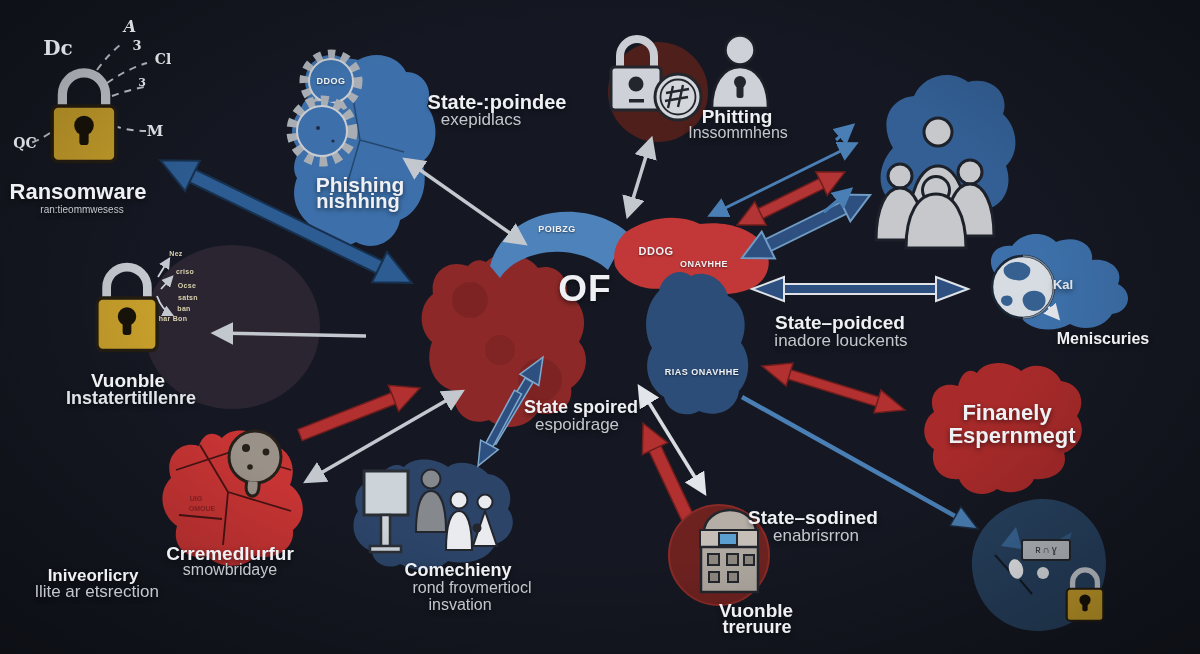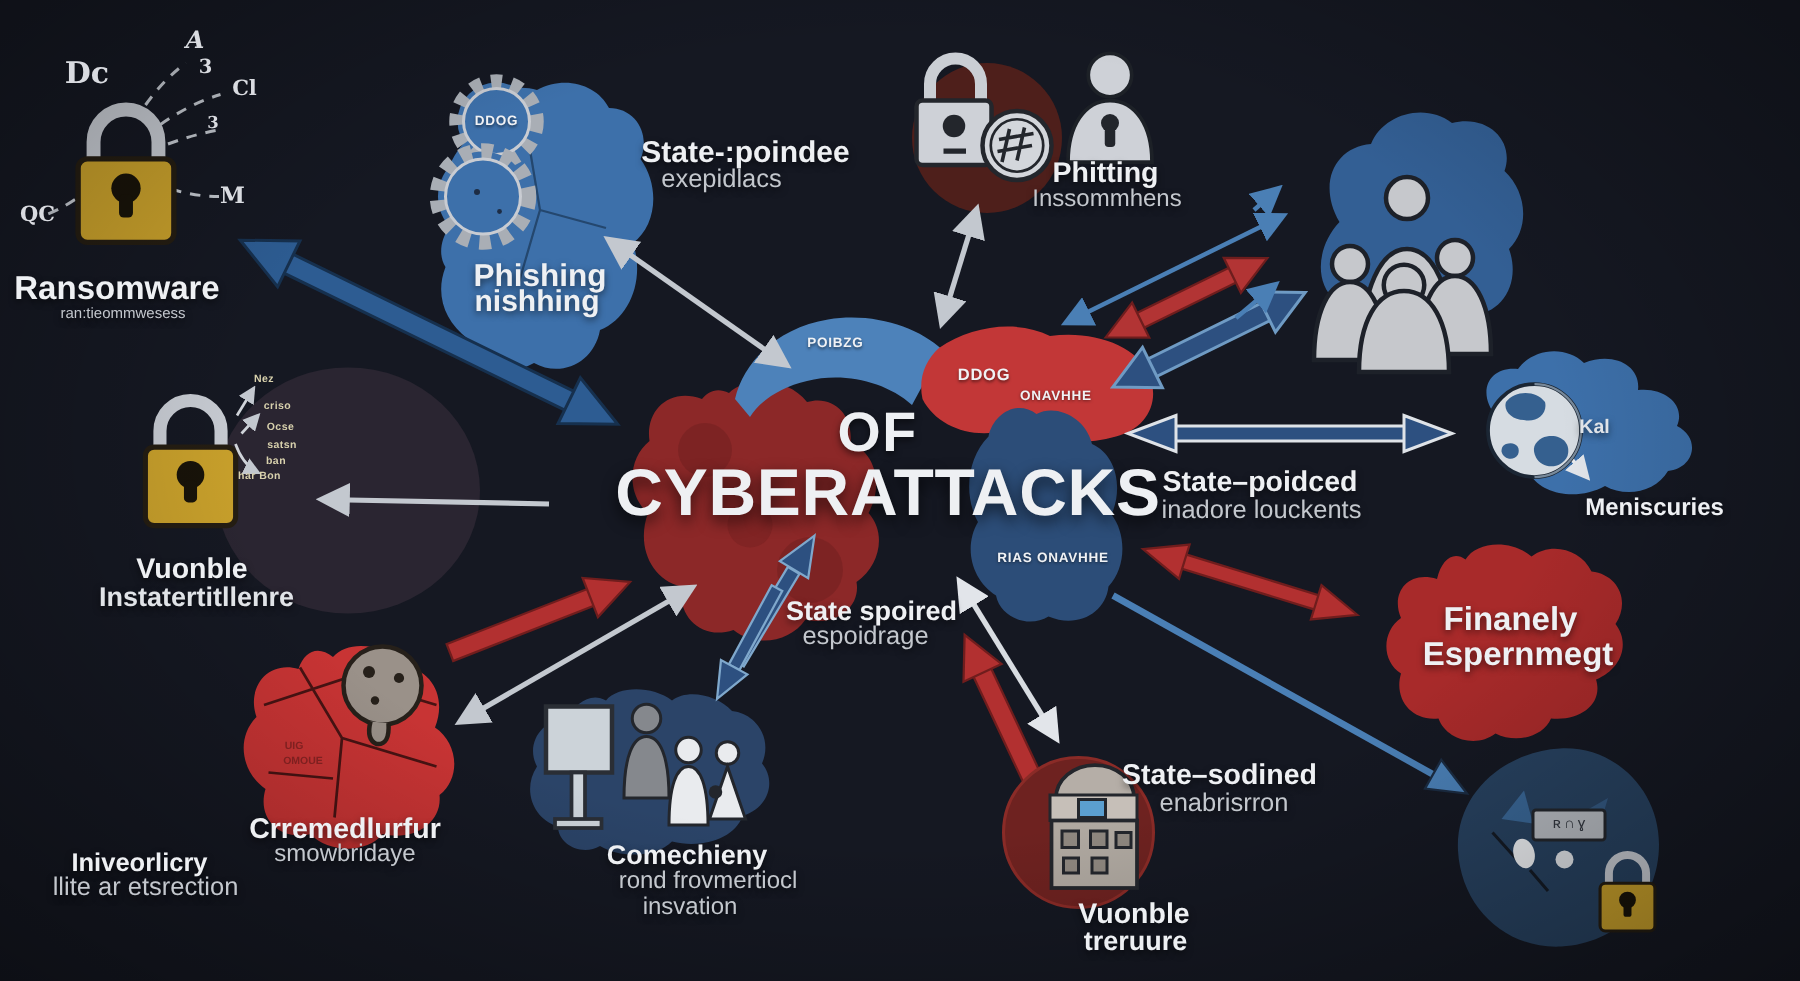--- a/index.html
+++ b/index.html
@@ -249,21 +249,20 @@
 <div class="t" style="left:358px;top:201px;font-size:20px">nishhing</div>
 <div class="t maplbl" style="left:331px;top:81px;font-size:9px">DDOG</div>
 
 <div class="t" style="left:497px;top:102px;font-size:20px">State-:poindee</div>
 <div class="t s" style="left:481px;top:119px;font-size:17px">exepidlacs</div>
 
 <div class="t" style="left:737px;top:116px;font-size:19px">Phitting</div>
 <div class="t s" style="left:738px;top:133px;font-size:16px">Inssommhens</div>
 
 <div class="t title1" style="left:585px;top:288px;font-size:37px">OF</div>
-<div class="t title2" style="left:592px;top:329px;font-size:44px">CYBERATTACKS</div>
 
 <div class="t maplbl" style="left:557px;top:229px;font-size:9px">POIBZG</div>
 <div class="t maplbl" style="left:656px;top:251px;font-size:11px">DDOG</div>
 <div class="t maplbl" style="left:704px;top:264px;font-size:9px">ONAVHHE</div>
 <div class="t maplbl" style="left:702px;top:372px;font-size:9px">RIAS ONAVHHE</div>
 
 <div class="t" style="left:840px;top:322px;font-size:19px">State–poidced</div>
 <div class="t s" style="left:841px;top:340px;font-size:17px">inadore louckents</div>
 
 <div class="t s" style="left:1063px;top:284px;font-size:13px;font-weight:700;color:#dfe3e8">Kal</div>

